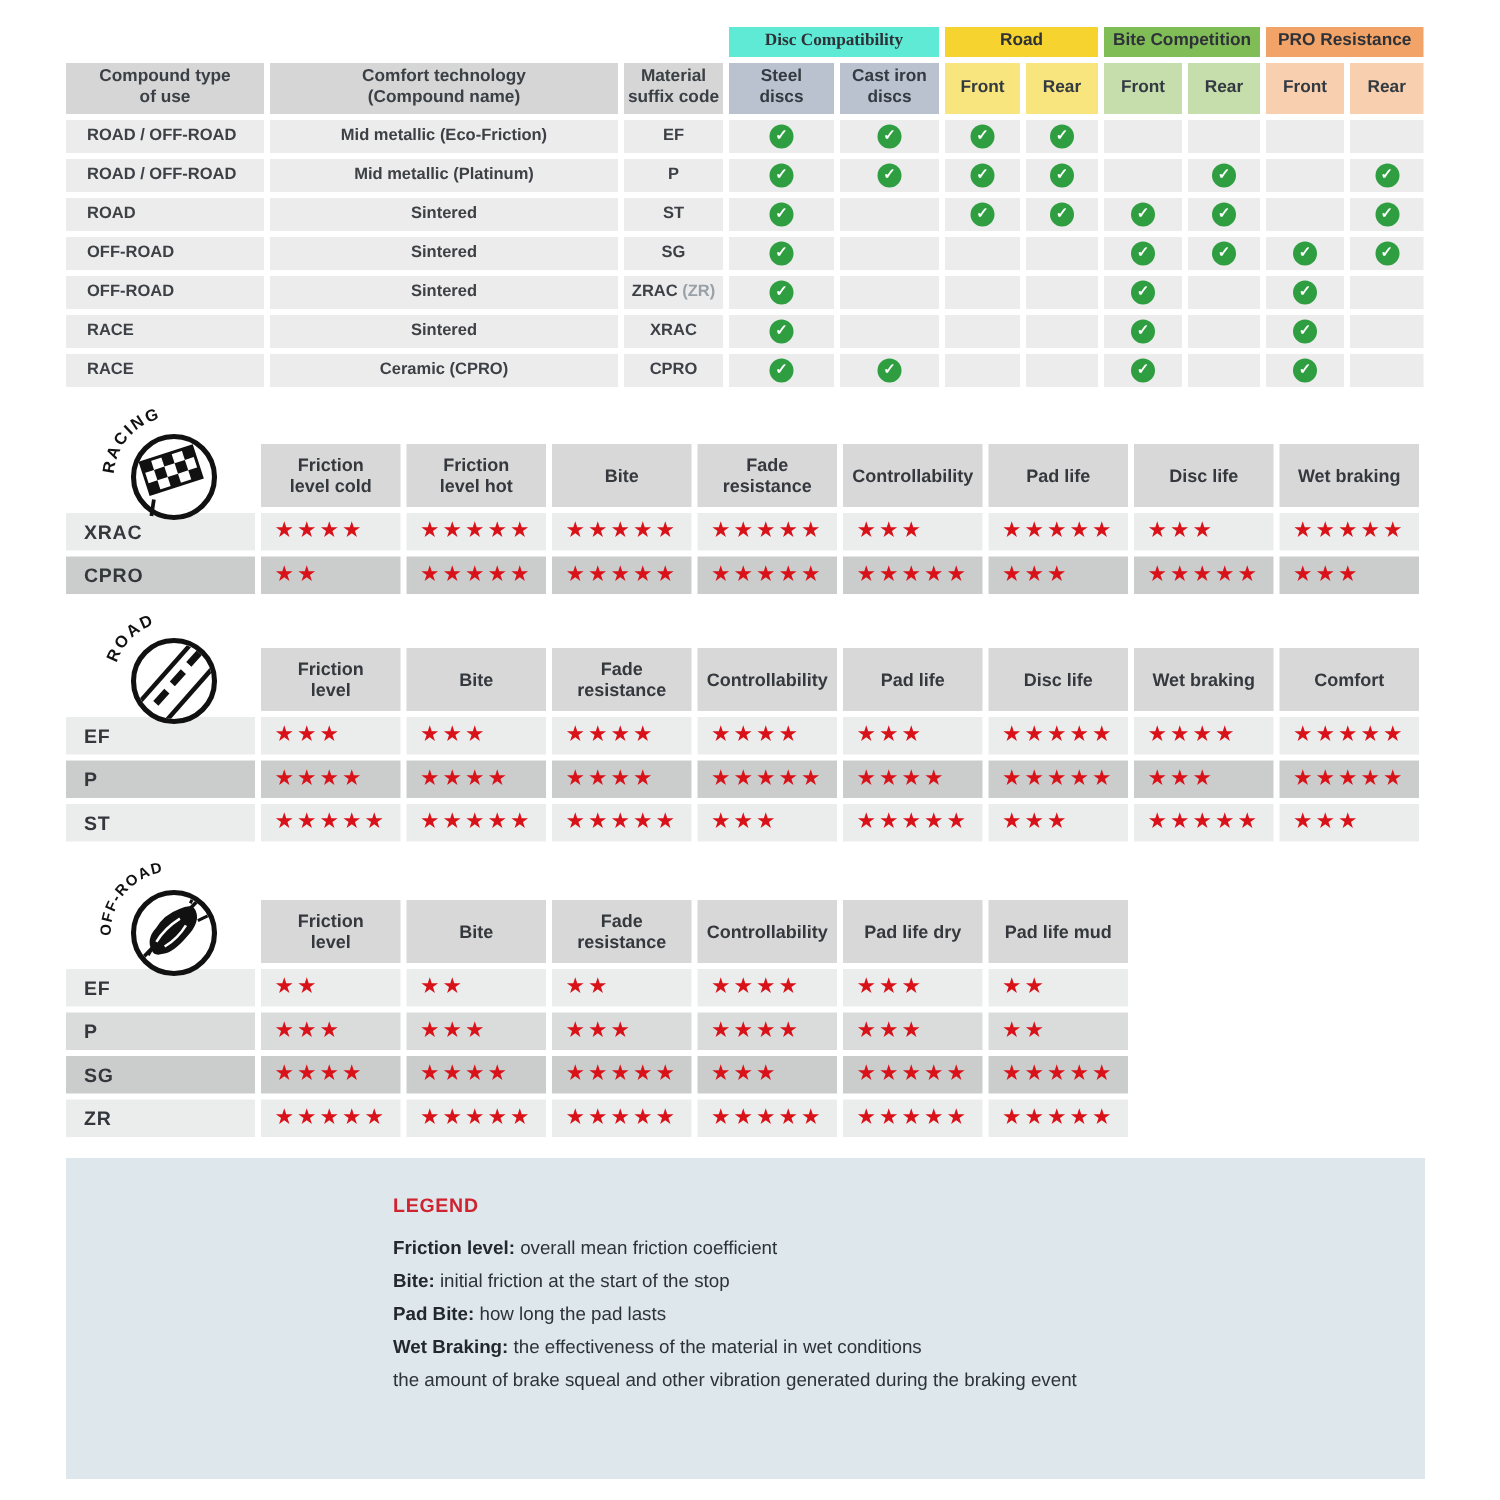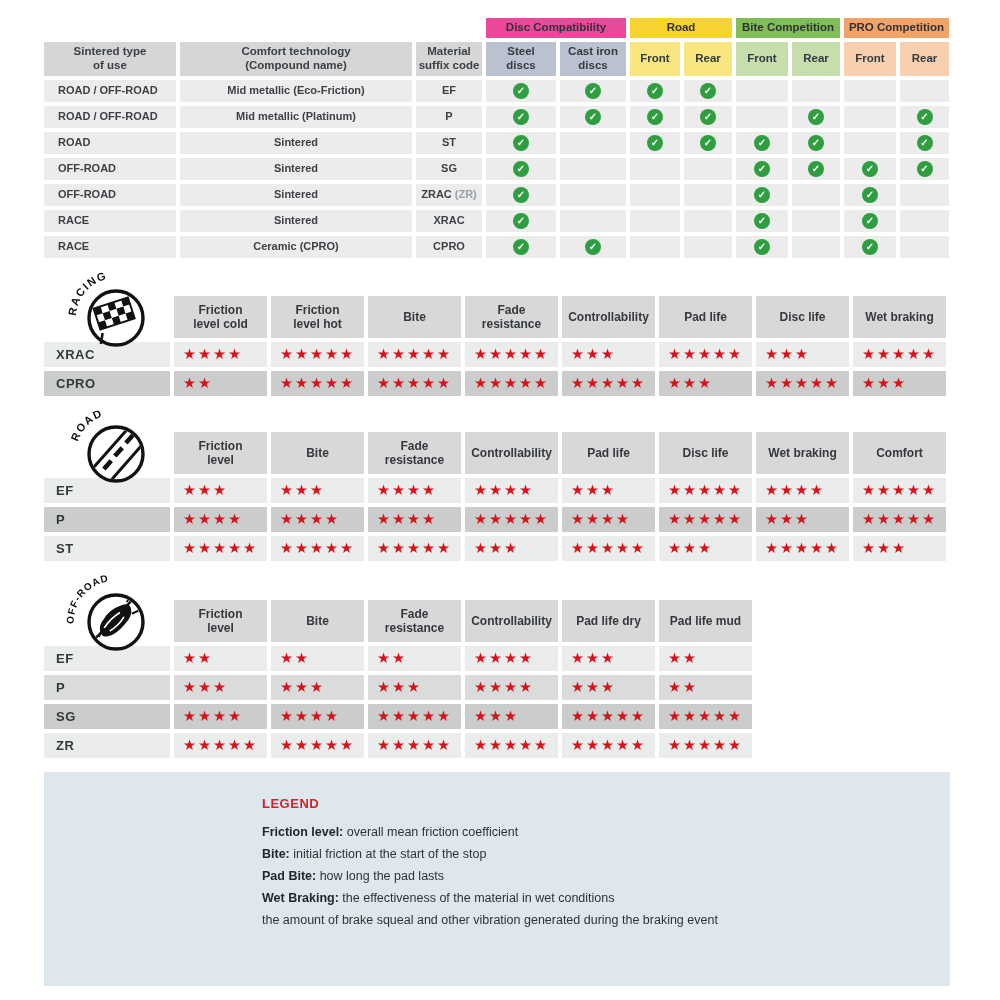--- a/index.html
+++ b/index.html
@@ -39,25 +39,25 @@
   .li{font-size:12.5px;line-height:22px;color:#2e3338;}
   .term{font-weight:bold;color:#23282d;}
 </style>
 </head>
 <body>
 
 <div class="page">
 
   <section class="compat">
     <div class="grid" id="compat-grid">
-        <div class="c band" style="background: #ec4899; grid-area: 1 / 4 / auto / span 2;">Disc Compatibility</div>
+        <div class="c band" style="background: #5eead4; grid-area: 1 / 4 / auto / span 2; font-family: Liberation Serif, serif;">Disc Compatibility</div>
         <div class="c band" style="background: rgb(246, 211, 47); grid-area: 1 / 6 / auto / span 2;">Road</div>
         <div class="c band" style="background: rgb(129, 189, 86); grid-area: 1 / 8 / auto / span 2;">Bite Competition</div>
-        <div class="c band" style="background: rgb(241, 163, 104); grid-area: 1 / 10 / auto / span 2;">PRO Competition</div>
-        <div class="c bh" style="grid-area: 2 / 1;">Sintered type
+        <div class="c band" style="background: rgb(241, 163, 104); grid-area: 1 / 10 / auto / span 2;">PRO Resistance</div>
+        <div class="c bh" style="grid-area: 2 / 1;">Compound type
 of use</div>
         <div class="c bh" style="grid-area: 2 / 2;">Comfort technology
 (Compound name)</div>
         <div class="c bh" style="grid-area: 2 / 3;">Material
 suffix code</div>
         <div class="c sub" style="background: rgb(185, 194, 206); grid-area: 2 / 4;">Steel
 discs</div>
         <div class="c sub" style="background: rgb(185, 194, 206); grid-area: 2 / 5;">Cast iron
 discs</div>
         <div class="c sub" style="background: rgb(249, 229, 125); grid-area: 2 / 6;">Front</div>

